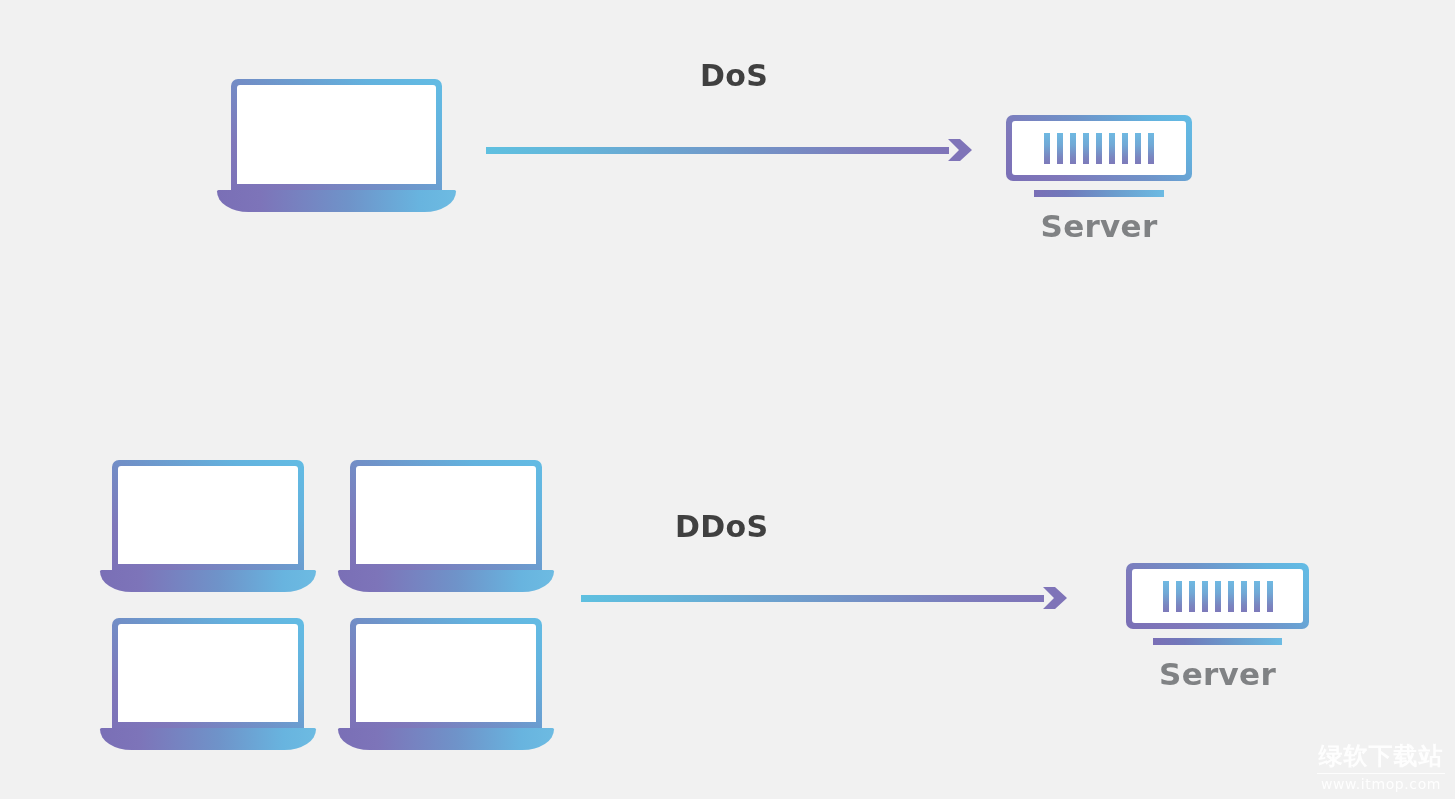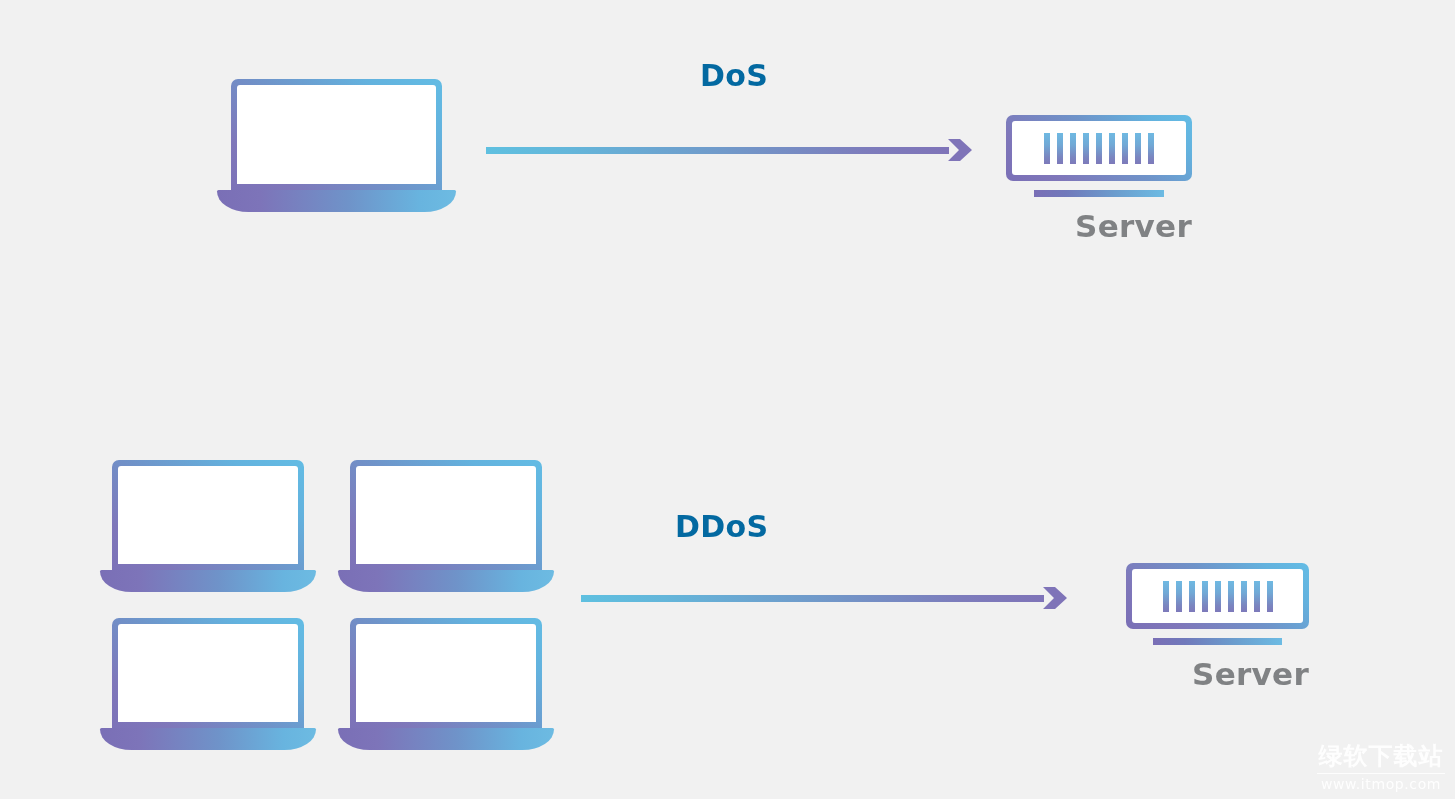--- a/index.html
+++ b/index.html
@@ -85,21 +85,21 @@
     background: linear-gradient(180deg, #6fb9e2 0%, #71a9d6 38%, #7a86c0 78%, #7d79ba 100%);
   }
   .server .shadow-bar {
     margin: 9px auto 0 auto;
     width: 70%;
     height: 7px;
     background: linear-gradient(90deg, #7a6fb6 0%, #7079bb 25%, #6b9ccd 62%, #6cbbe3 100%);
   }
   .server .label {
     margin-top: 11px;
-    text-align: right;
+    text-align: center;
     font-size: 31px;
     font-weight: bold;
     color: #808284;
     letter-spacing: 0.3px;
   }
 
   
   .arrow {
     position: absolute;
     height: 22px;
@@ -117,21 +117,21 @@
     height: 22px;
     margin-left: -1px;
   }
   .arrow .head svg { display: block; }
 
   
   .attack-label {
     position: absolute;
     font-size: 30px;
     font-weight: bold;
-    color: #0369a1;
+    color: #404040;
     letter-spacing: 0.4px;
     white-space: nowrap;
   }
 
   
   .watermark {
     position: absolute;
     right: 10px;
     bottom: 6px;
     width: 128px;

